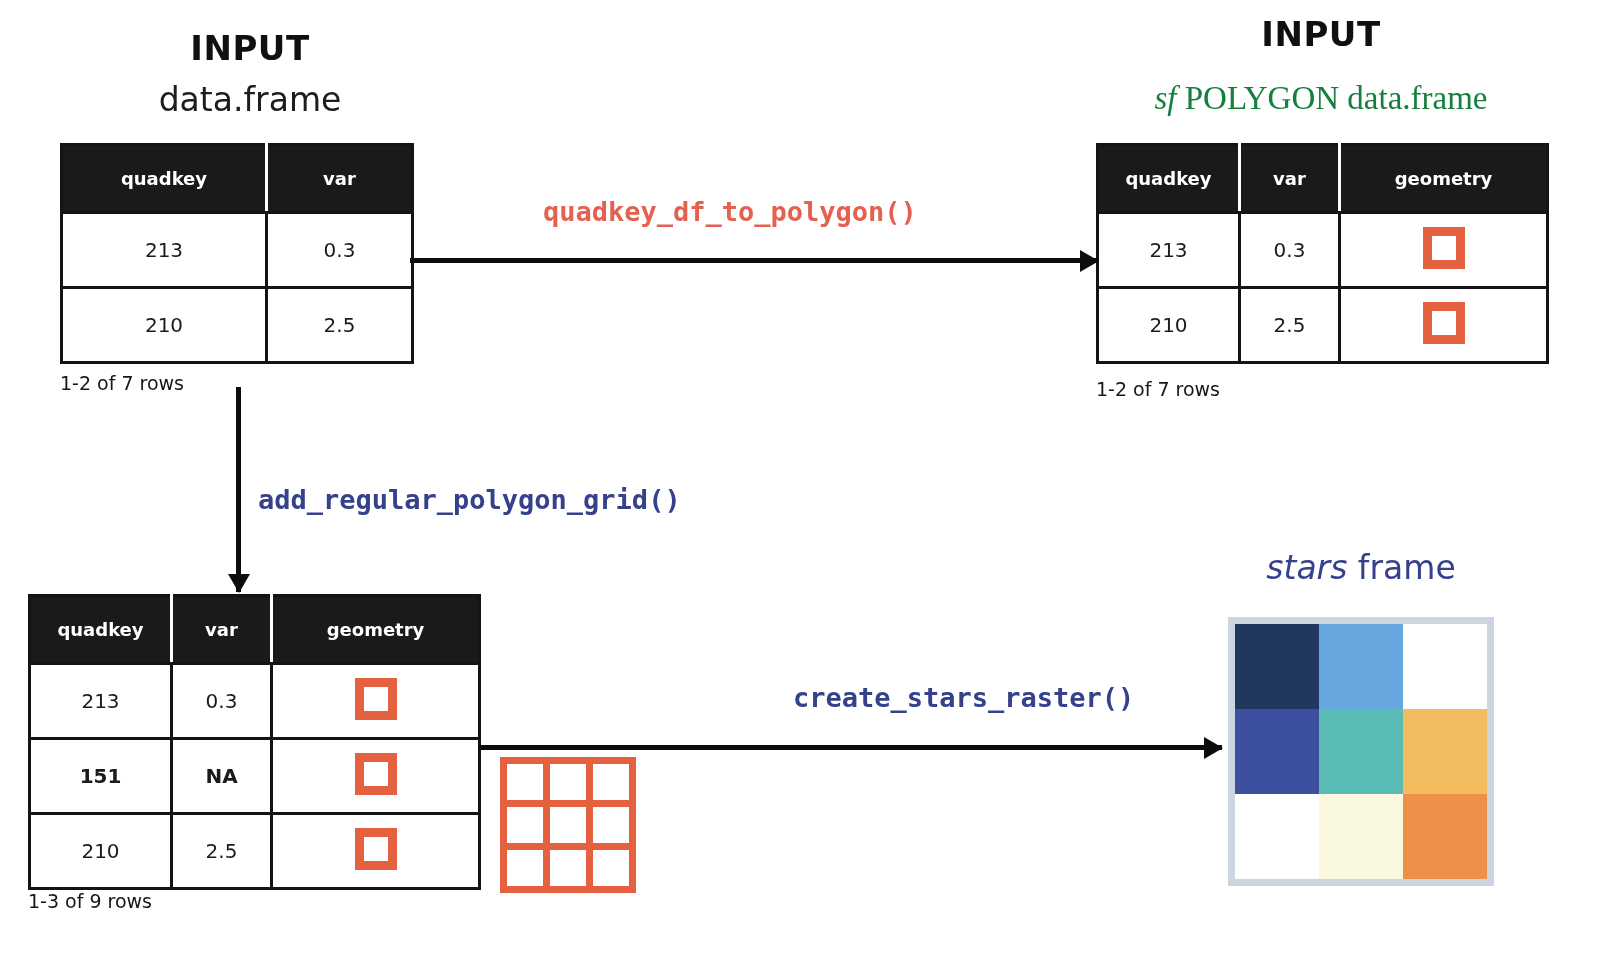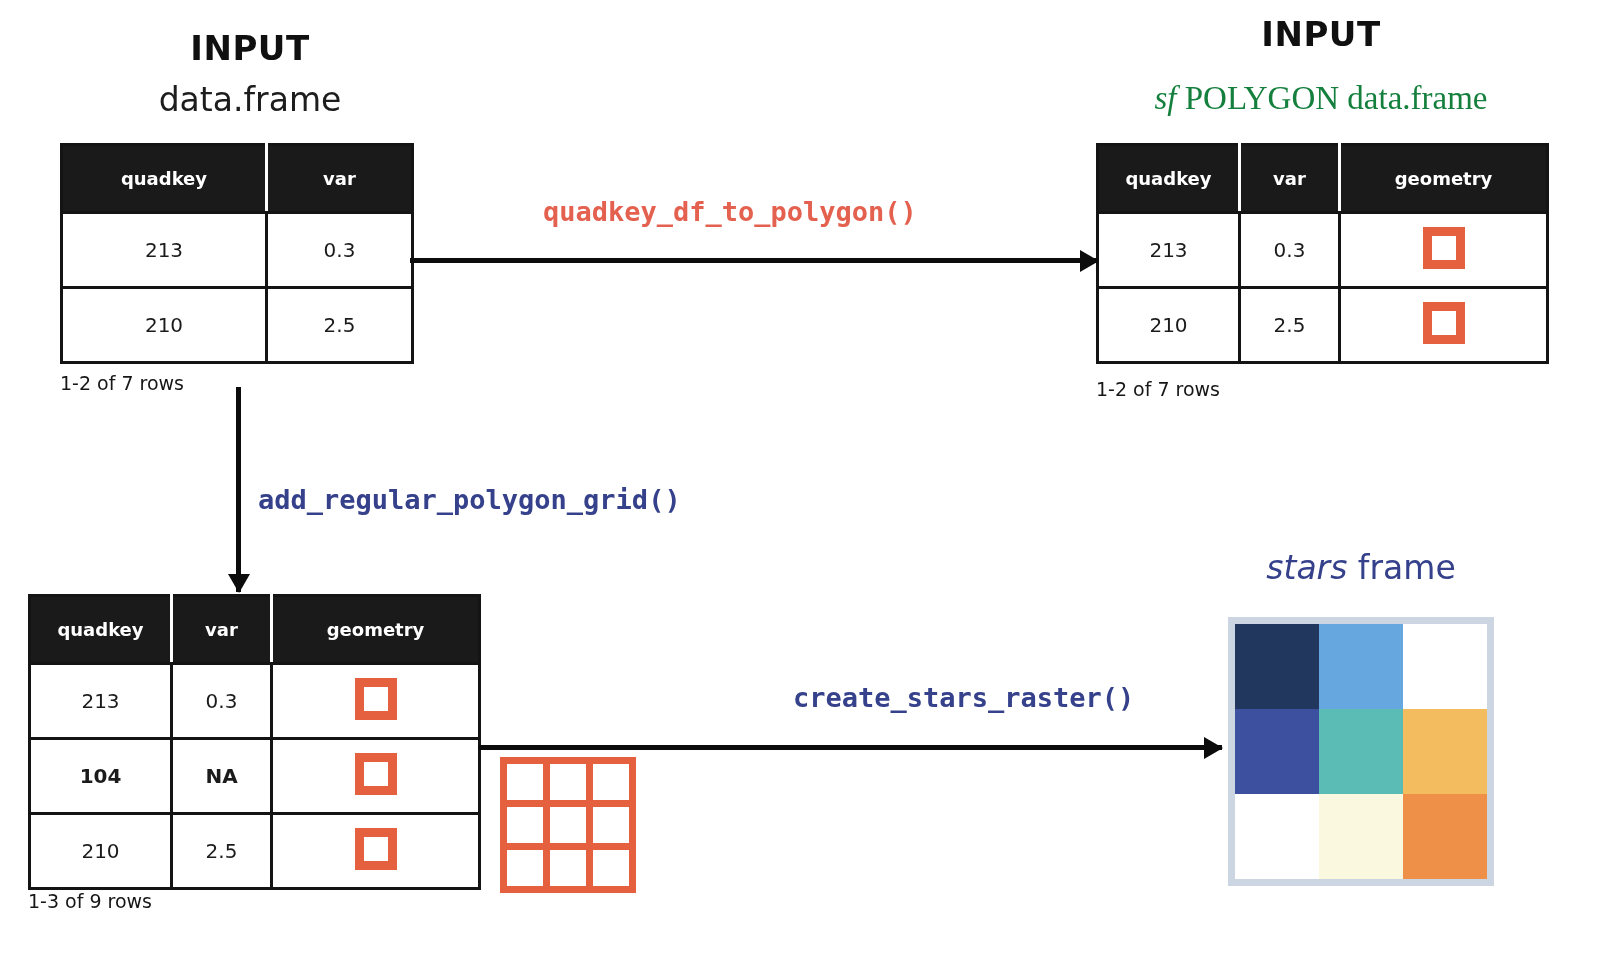--- a/index.html
+++ b/index.html
@@ -248,21 +248,21 @@
     </thead>
     <tbody>
       <tr>
         <td>213</td>
         <td>0.3</td>
         <td>
           <span class="geom-square"></span>
         </td>
       </tr>
       <tr class="bold-row">
-        <td>104</td>
+        <td>151</td>
         <td>NA</td>
         <td>
           <span class="geom-square"></span>
         </td>
       </tr>
       <tr>
         <td>210</td>
         <td>2.5</td>
         <td>
           <span class="geom-square"></span>

